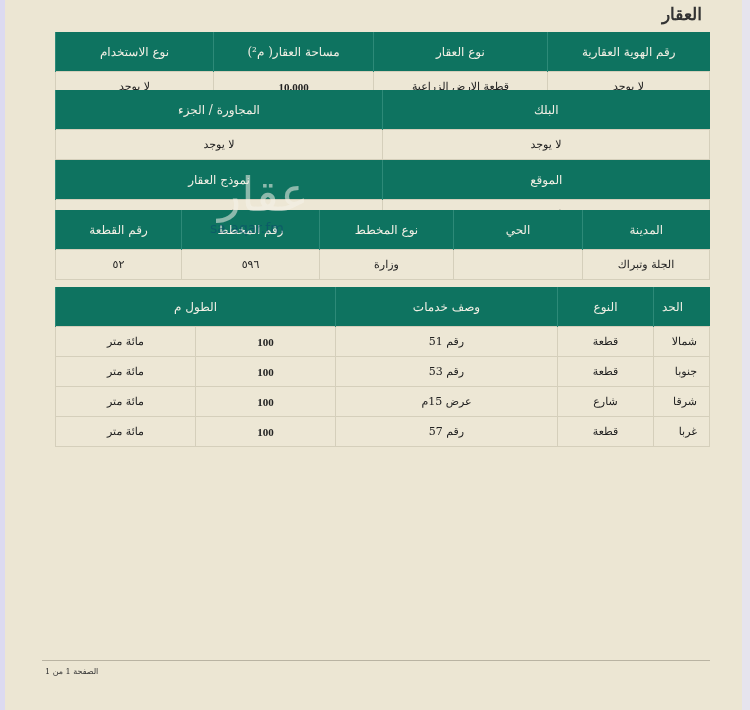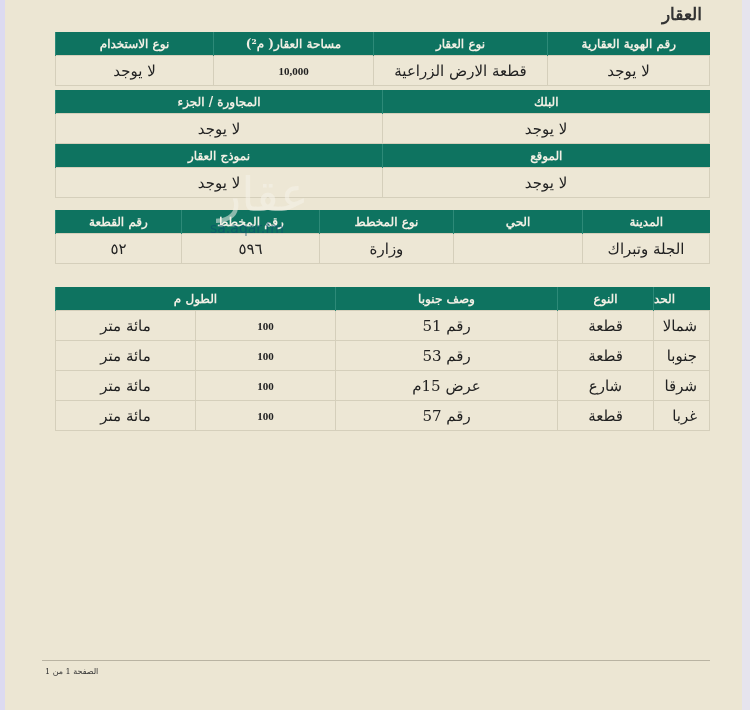--- a/index.html
+++ b/index.html
@@ -15,26 +15,26 @@
   .page { position: absolute; left: 5px; top: 0; width: 737px; height: 710px; background: #ece6d3; }
   .doc-title {
     position: absolute; right: 40px; top: 4px;
     font-size: 17px; font-weight: bold; color: #333; direction: rtl;
   }
   table.grid {
     position: absolute; left: 50px; width: 654px;
     border-collapse: collapse; direction: rtl; table-layout: fixed;
   }
   table.grid th {
-    background: #0e7360; color: #f1efe4; font-weight: bold;
-    font-size: 12px; height: 23px; padding: 0; text-align: center;
+    background: #0e7360; color: #f1efe4; font-weight: normal;
+    font-size: 12px; height: 23px; padding: 8px; text-align: center;
     border-left: 1px solid #2d8a78;
   }
   table.grid td {
-    background: #ede7d5; font-size: 15px; height: 29px; padding: 0;
+    background: #ede7d5; font-size: 11px; height: 29px; padding: 0;
     text-align: center; border: 1px solid #d5cfbb; color: #222;
   }
   table.grid td.num { font-family: Liberation Serif, serif; font-weight: bold; font-size: 11px; }
   #t1 { top: 32px; }
   #t2 { top: 90px; }
   #t3 { top: 210px; }
   #t4 { top: 287px; }
   #t4 th.right-edge { text-align: left; padding-right: 14px; }
   #t4 td.side { text-align: right; padding-right: 12px; }
   .watermark {
@@ -146,21 +146,21 @@
         <col style="width:56px">
         <col style="width:96px">
         <col style="width:222px">
         <col style="width:140px">
         <col style="width:140px">
       </colgroup>
     <tbody>
         <tr>
       <th class="right-edge">الحد</th>
       <th>النوع</th>
-      <th>وصف جنوبا</th>
+      <th>وصف خدمات</th>
       <th colspan="2">الطول م</th>
     </tr>
     <tr>
       <td class="side">شمالا</td>
       <td>قطعة</td>
       <td>رقم 51</td>
       <td class="num">100</td>
       <td>مائة متر</td>
     </tr>
     <tr>

